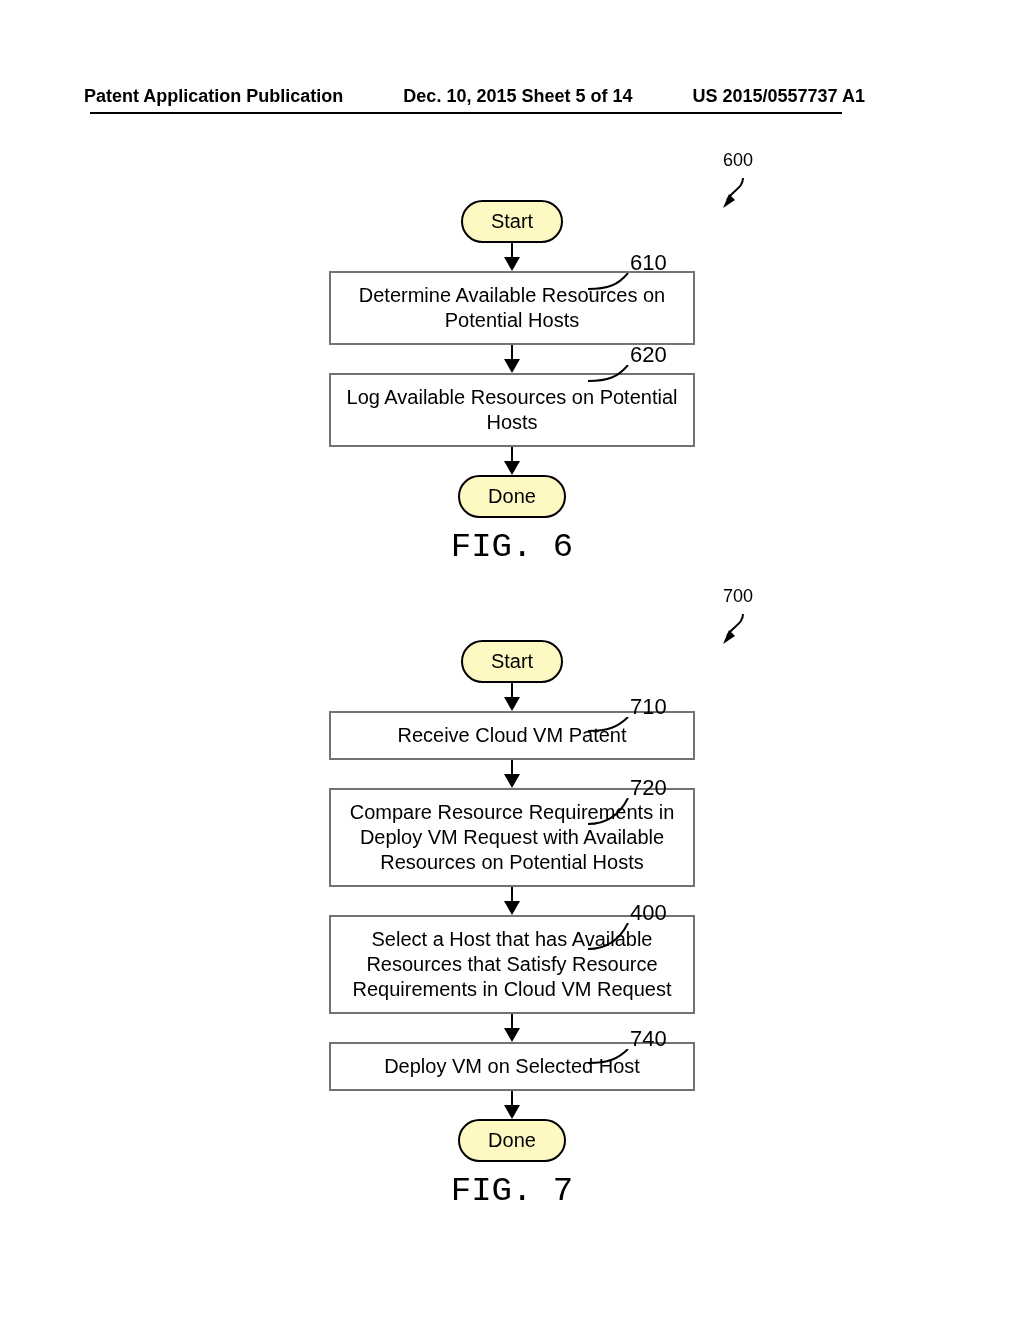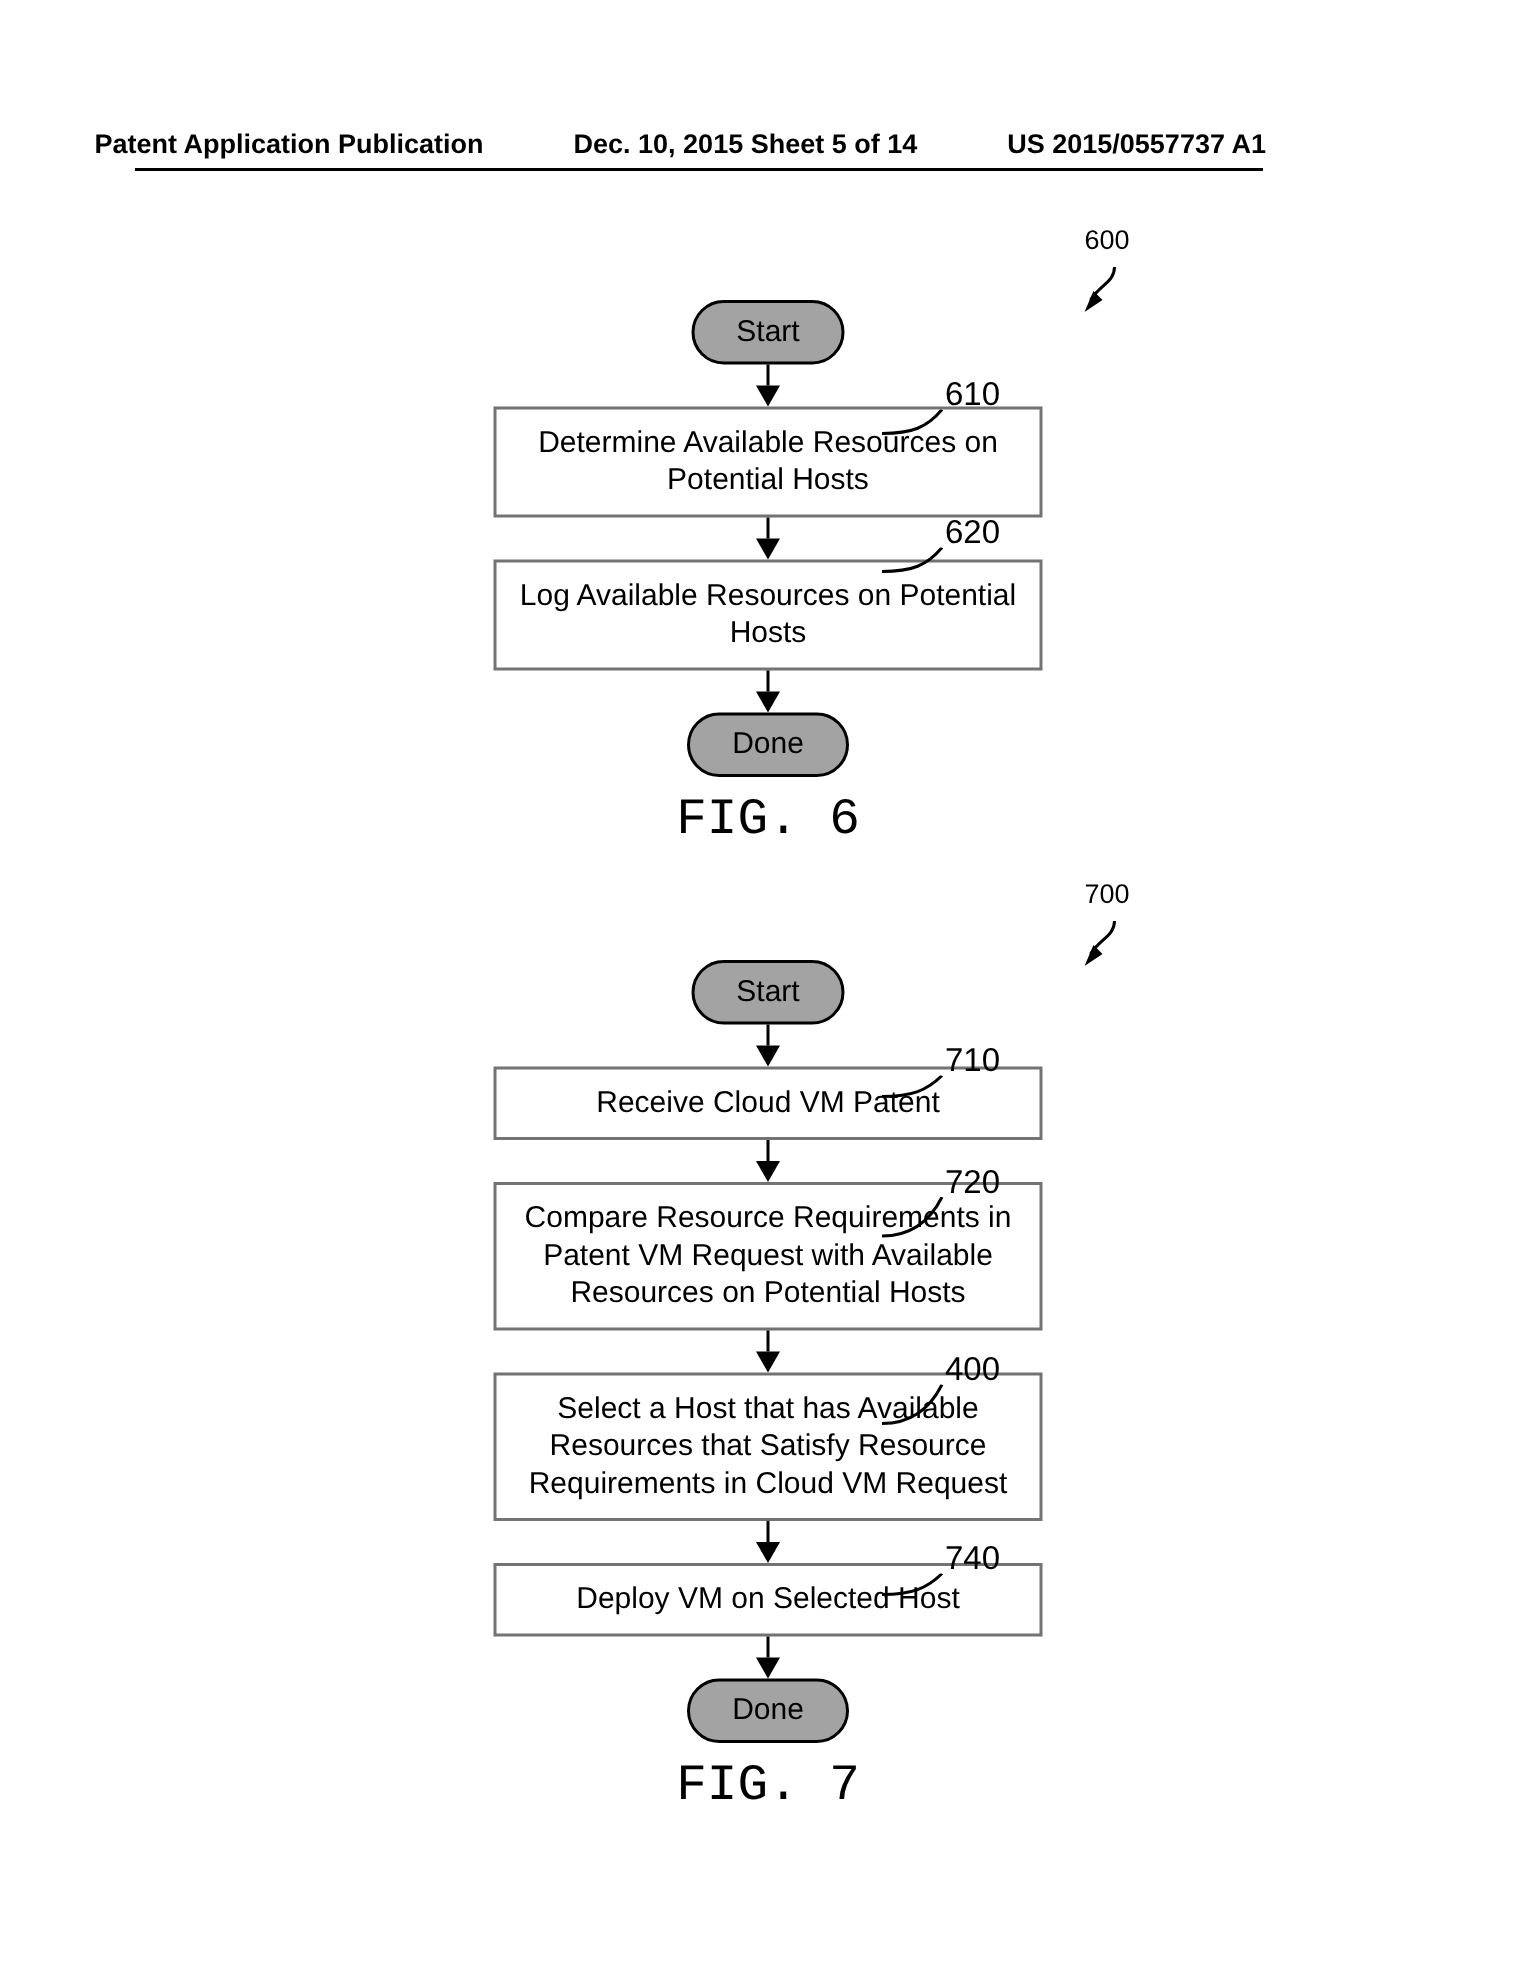--- a/index.html
+++ b/index.html
@@ -17,21 +17,21 @@
   }
   .header {
     position: absolute;
     top: 86px;
     left: 0;
     width: 100%;
     display: flex;
     font-size: 18px;
     font-weight: bold;
   }
-  .header .hdr-left { margin-left: 63px; }
+  .header .hdr-left { margin-left: 84px; }
   .header .hdr-center { margin-left: 60px; }
   .header .hdr-right { margin-left: 60px; }
   .header-rule {
     position: absolute;
     top: 112px;
     left: 90px;
     width: 752px;
     height: 2px;
     background: #000;
   }
@@ -46,21 +46,21 @@
   .centerCol {
     display: flex;
     flex-direction: column;
     align-items: center;
   }
   .terminal {
     border: 2px solid #000;
     border-radius: 26px;
     padding: 8px 28px;
     font-size: 20px;
-    background: #a3a3a3;
+    background: #fef9c3;
     text-align: center;
   }
   .process {
     border: 2px solid #737373;
     font-size: 20px;
     background: #fff;
     text-align: center;
     padding: 10px 14px;
     width: 366px;
     line-height: 1.25;
@@ -174,21 +174,21 @@
           <div class="shaft" style="height:14px;"></div>
           <div class="head"></div>
         </div>
 
       <div class="process">Receive Cloud VM Patent</div>
       <div class="arrow">
           <div class="shaft" style="height:14px;"></div>
           <div class="head"></div>
         </div>
 
-      <div class="process">Compare Resource Requirements in Patent VM Request with Available Resources on Potential Hosts</div>
+      <div class="process">Compare Resource Requirements in Deploy VM Request with Available Resources on Potential Hosts</div>
       <div class="arrow">
           <div class="shaft" style="height:14px;"></div>
           <div class="head"></div>
         </div>
 
       <div class="process">Select a Host that has Available Resources that Satisfy Resource Requirements in Cloud VM Request</div>
       <div class="arrow">
           <div class="shaft" style="height:14px;"></div>
           <div class="head"></div>
         </div>

